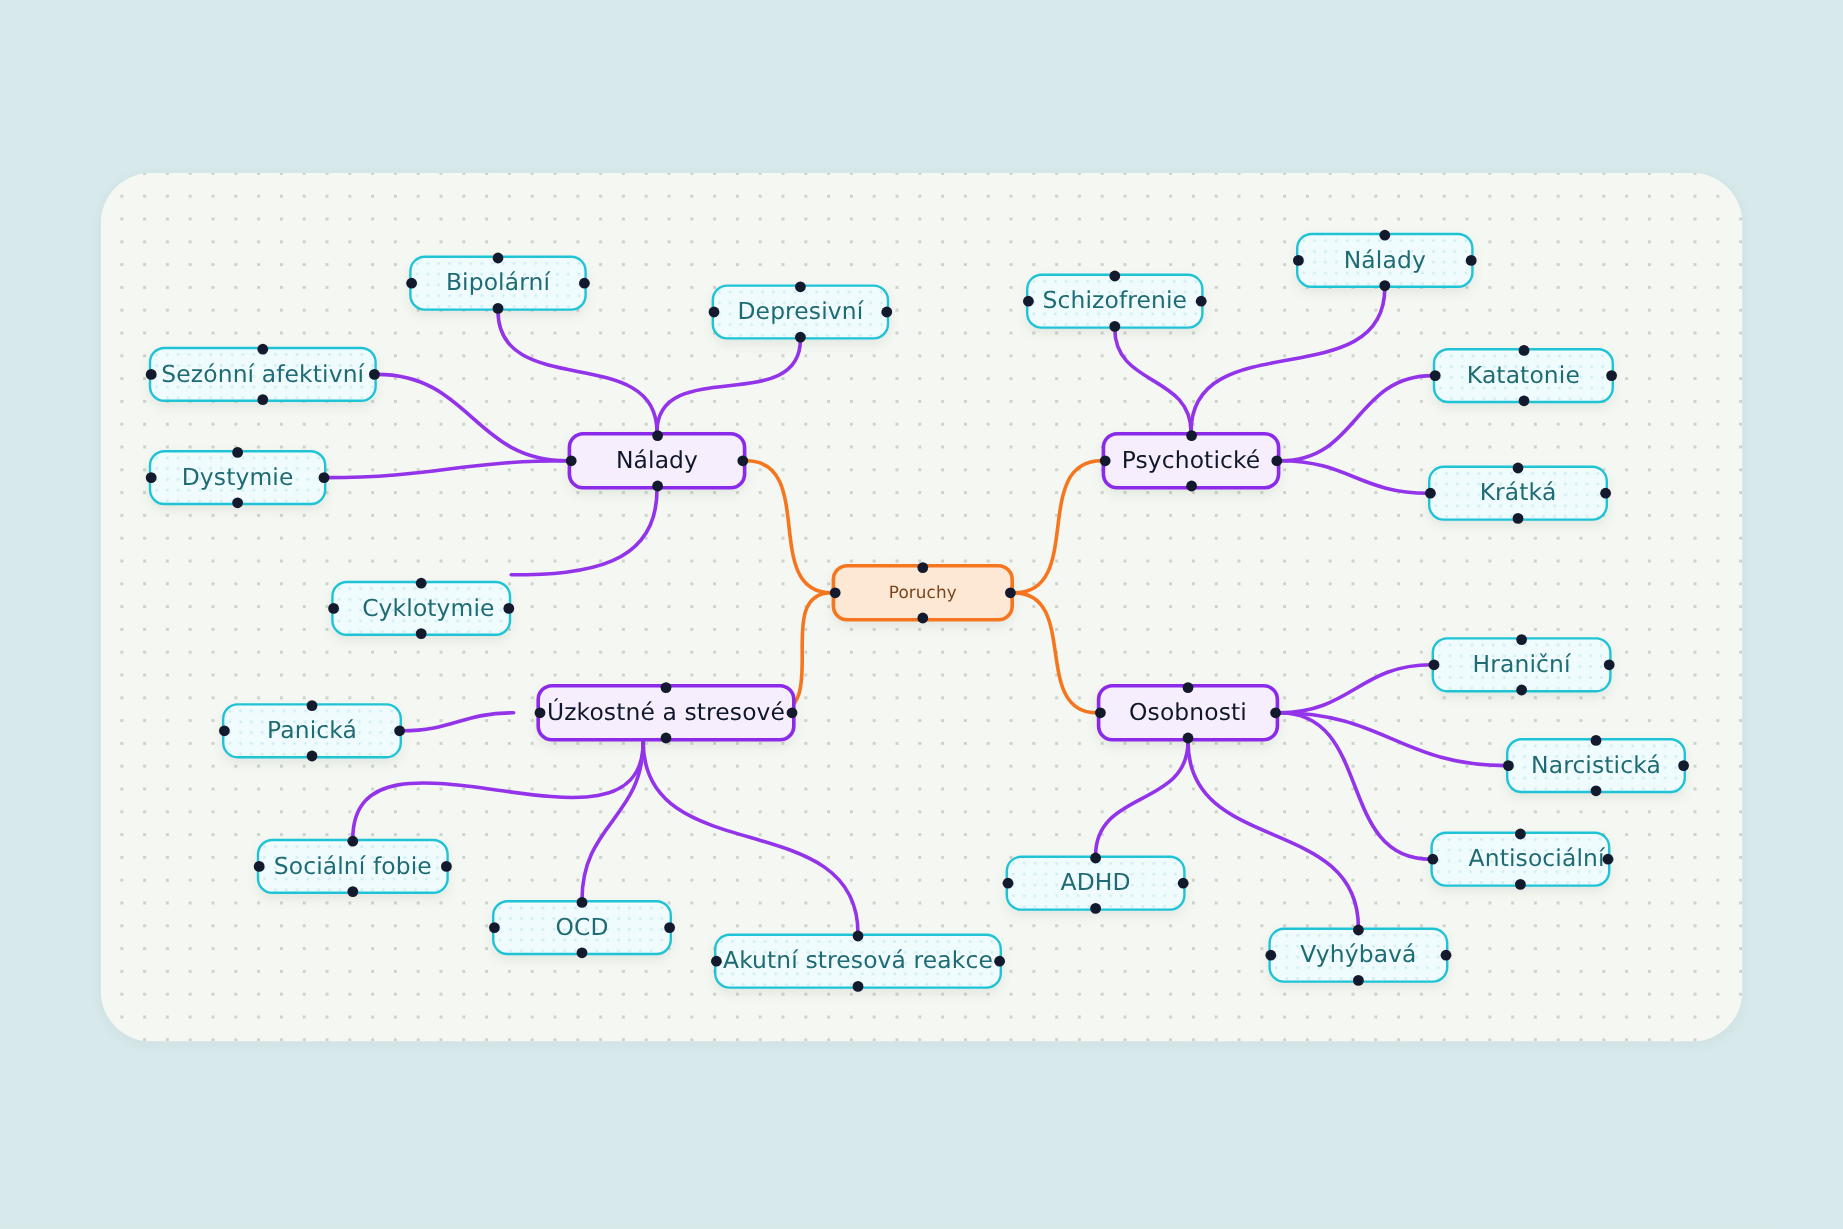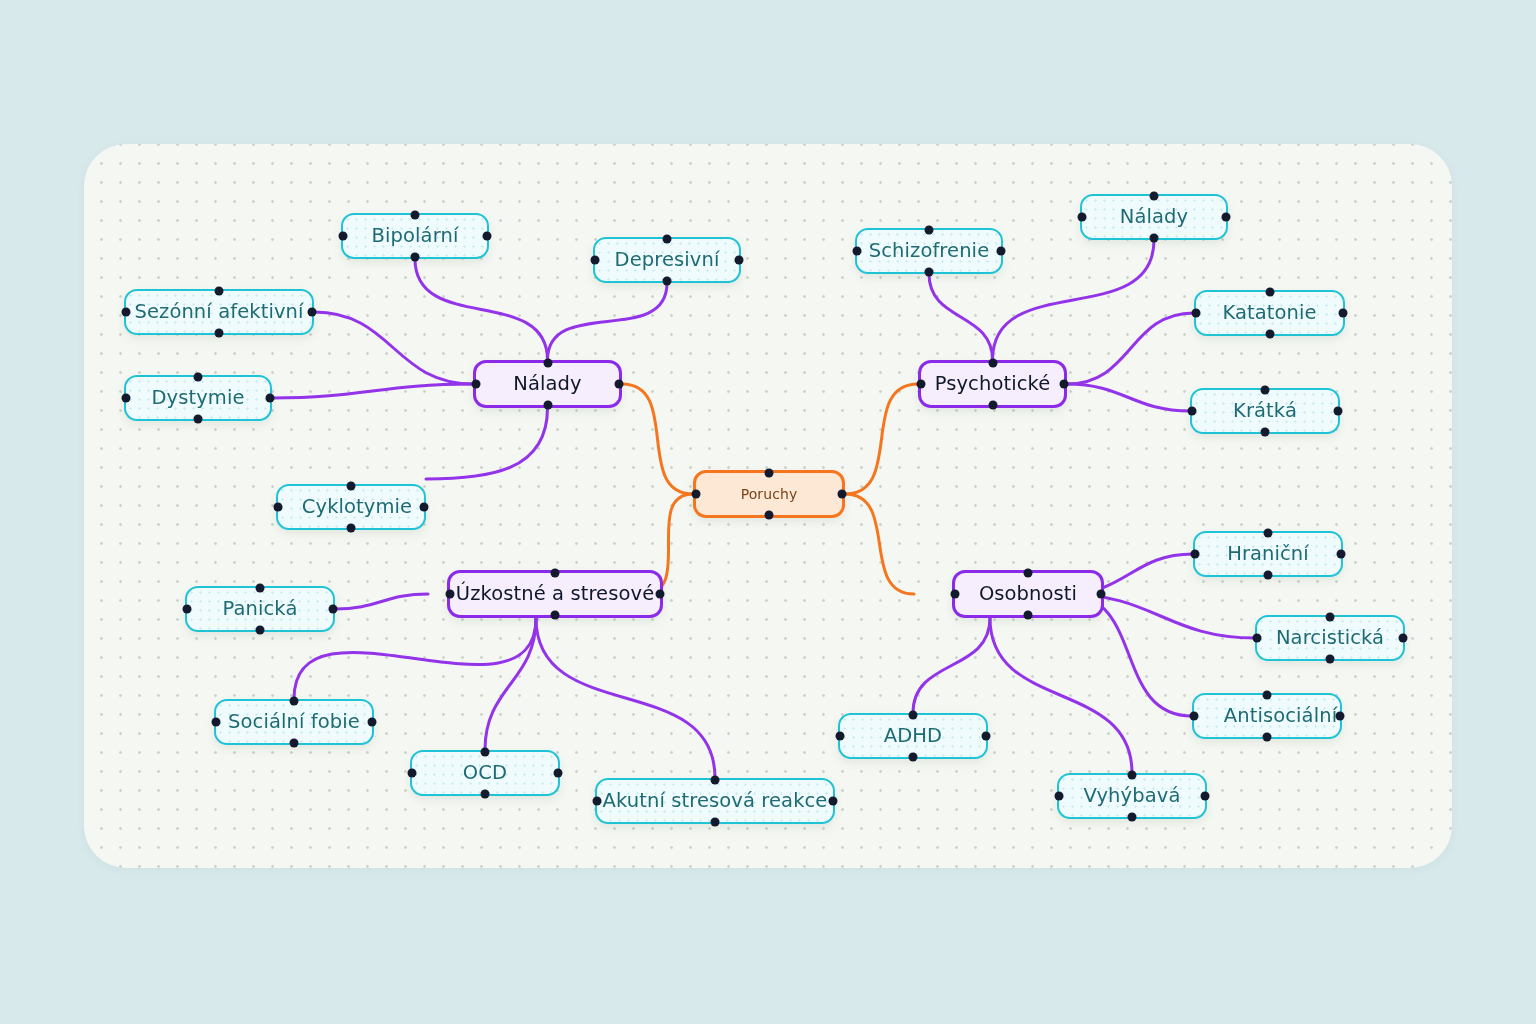--- a/index.html
+++ b/index.html
@@ -143,21 +143,21 @@
           <span class="port left"></span>
           <span class="port right"></span>
         </div>
         <div class="node category" style="left: 428px; top: 570px; width: 216px; height: 48px; margin-left: 19px;">
           <span class="label">Úzkostné a stresové</span>
           <span class="port top"></span>
           <span class="port bottom"></span>
           <span class="port left"></span>
           <span class="port right"></span>
         </div>
-        <div class="node category" style="left: 914px; top: 570px; width: 152px; height: 48px; margin-left: 38px;">
+        <div class="node category" style="left: 914px; top: 570px; width: 152px; height: 48px;">
           <span class="label">Osobnosti</span>
           <span class="port top"></span>
           <span class="port bottom"></span>
           <span class="port left"></span>
           <span class="port right"></span>
         </div>
         <div class="node leaf" style="left: 593px; top: 237px; width: 148px; height: 46px;">
           <span class="label">Depresivní</span>
           <span class="port top"></span>
           <span class="port bottom"></span>

